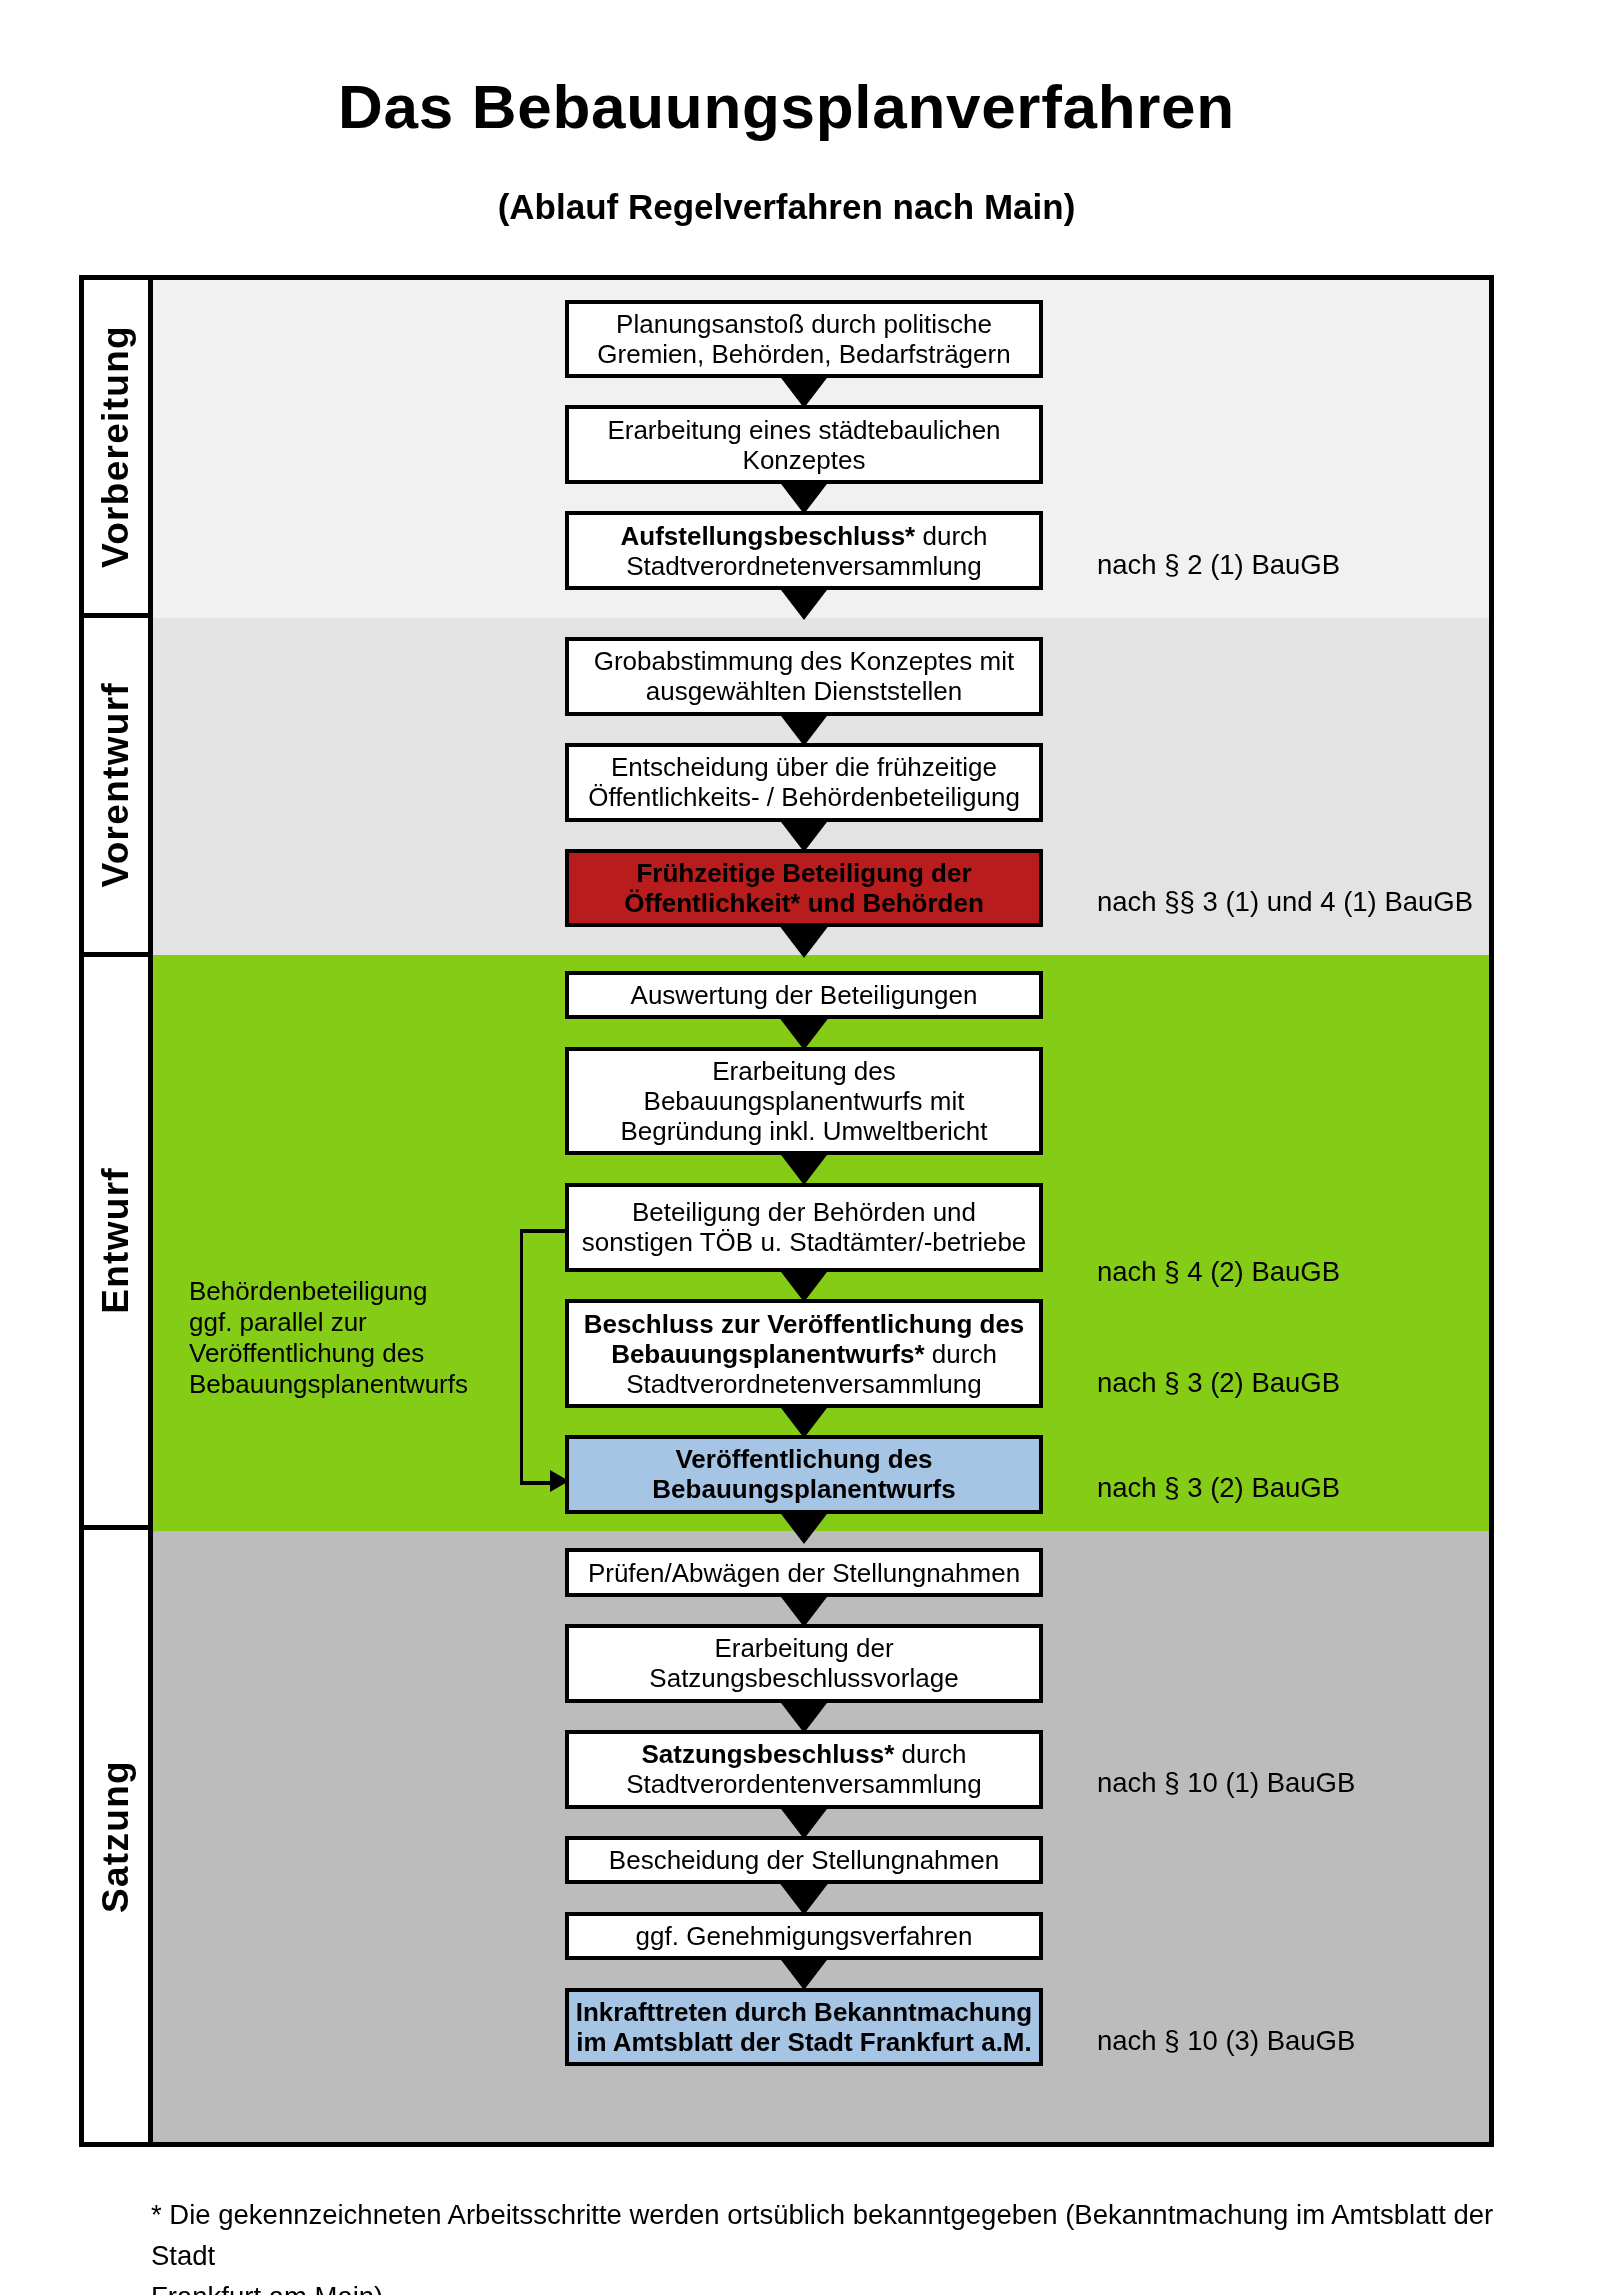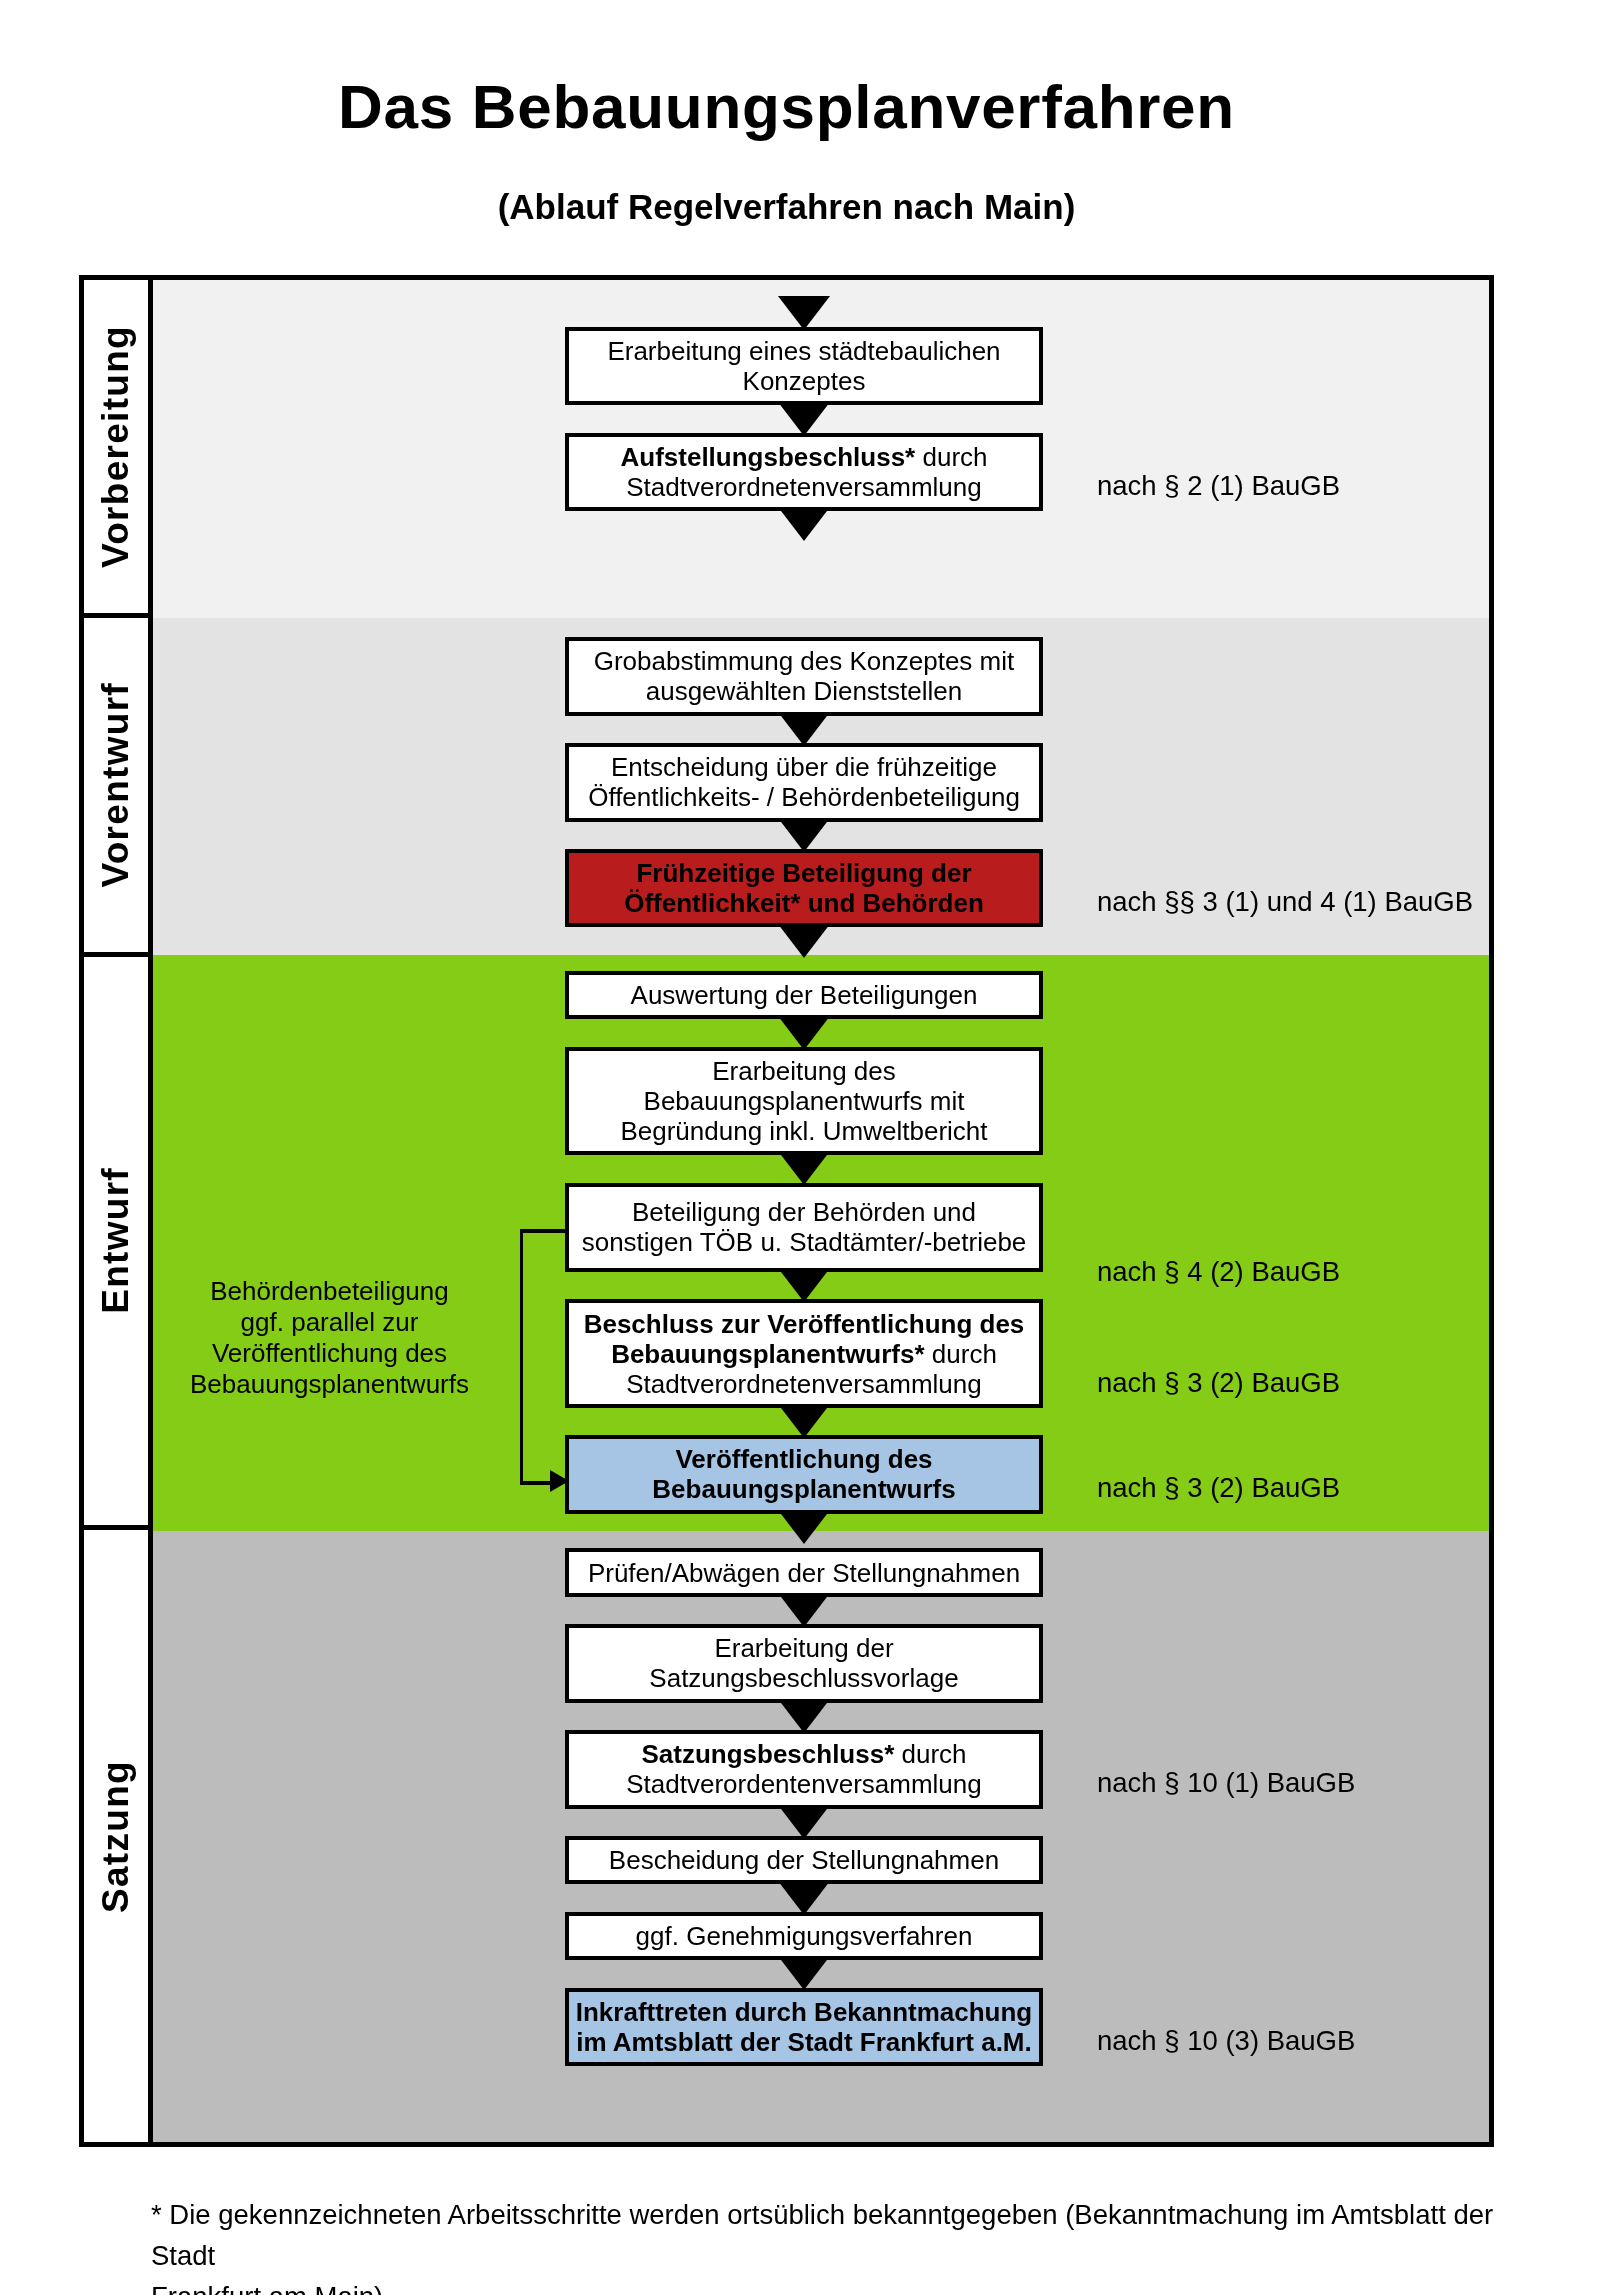--- a/index.html
+++ b/index.html
@@ -40,22 +40,22 @@
     border-left:26px solid transparent;border-right:26px solid transparent;
     border-top:34px solid #000;
     margin-top:-3.9px;margin-bottom:-2.6px;position:relative;z-index:2;
   }
   .legal-ref{
     position:absolute;left:944px;bottom:9.2px;white-space:nowrap;
     font-size:27.5px;
   }
   .legal-ref.low{bottom:-15.7px;}
   .side-note{
-    position:absolute;left:26px;top:321px;width:301px;
-    text-align:center;font-size:26px;line-height:31px;
+    position:absolute;left:36px;top:321px;width:301px;
+    text-align:left;font-size:26px;line-height:31px;
   }
   .bracket-h1{position:absolute;left:367px;top:274px;width:47px;height:3.3px;background:#000;}
   .bracket-v{position:absolute;left:367px;top:274px;width:3.3px;height:255px;background:#000;}
   .bracket-h2{position:absolute;left:367px;top:526px;width:34px;height:3.3px;background:#000;}
   .bracket-arrowhead{
     position:absolute;left:397px;top:515px;width:0;height:0;
     border-top:11.8px solid transparent;border-bottom:11.8px solid transparent;
     border-left:19.6px solid #000;
   }
   .footnote{
@@ -81,20 +81,26 @@
       </div>
       <div class="phase-cell divided" style="height: 576px;">
         <span class="phase-label">Entwurf</span>
       </div>
       <div class="phase-cell" style="height: 615px;">
         <span class="phase-label">Satzung</span>
       </div>
     </div>
   <div class="content-col" id="content-col">
       <div class="section" style="height: 340px; background: rgb(241, 241, 241); padding-top: 19.6px;">
+        <div class="boxrow">
+          <div class="flow-box">
+            <span class="bl"><span>Planungsanstoß durch politische</span></span>
+            <span class="bl"><span>Gremien, Behörden, Bedarfsträgern</span></span>
+          </div>
+        </div>
         <div class="flow-arrow"></div>
         <div class="boxrow">
           <div class="flow-box">
             <span class="bl"><span>Erarbeitung eines städtebaulichen</span></span>
             <span class="bl"><span>Konzeptes</span></span>
           </div>
         </div>
         <div class="flow-arrow"></div>
         <div class="boxrow">
           <div class="flow-box">

